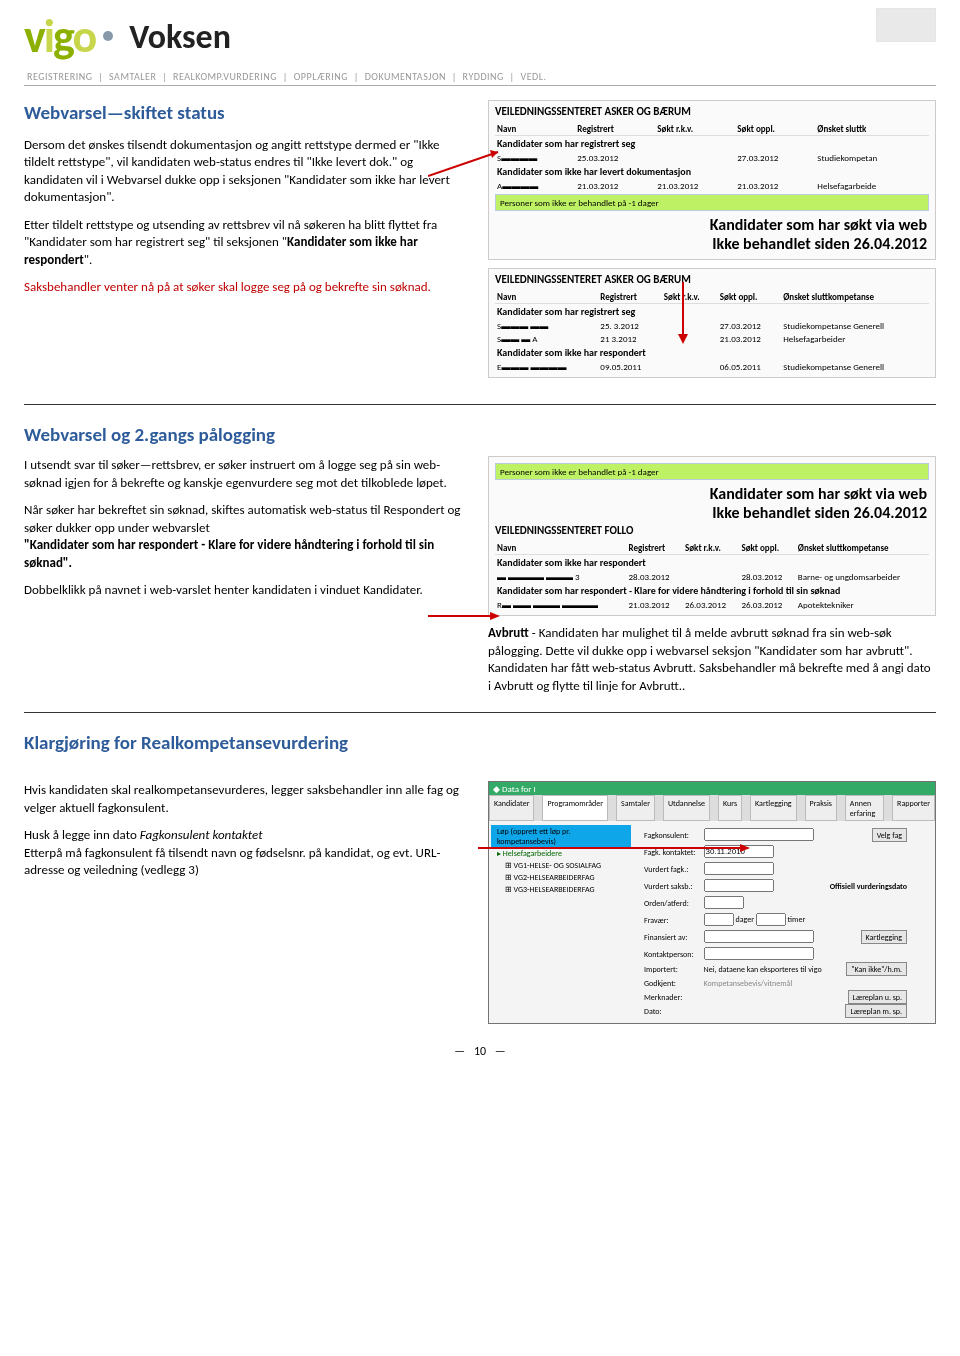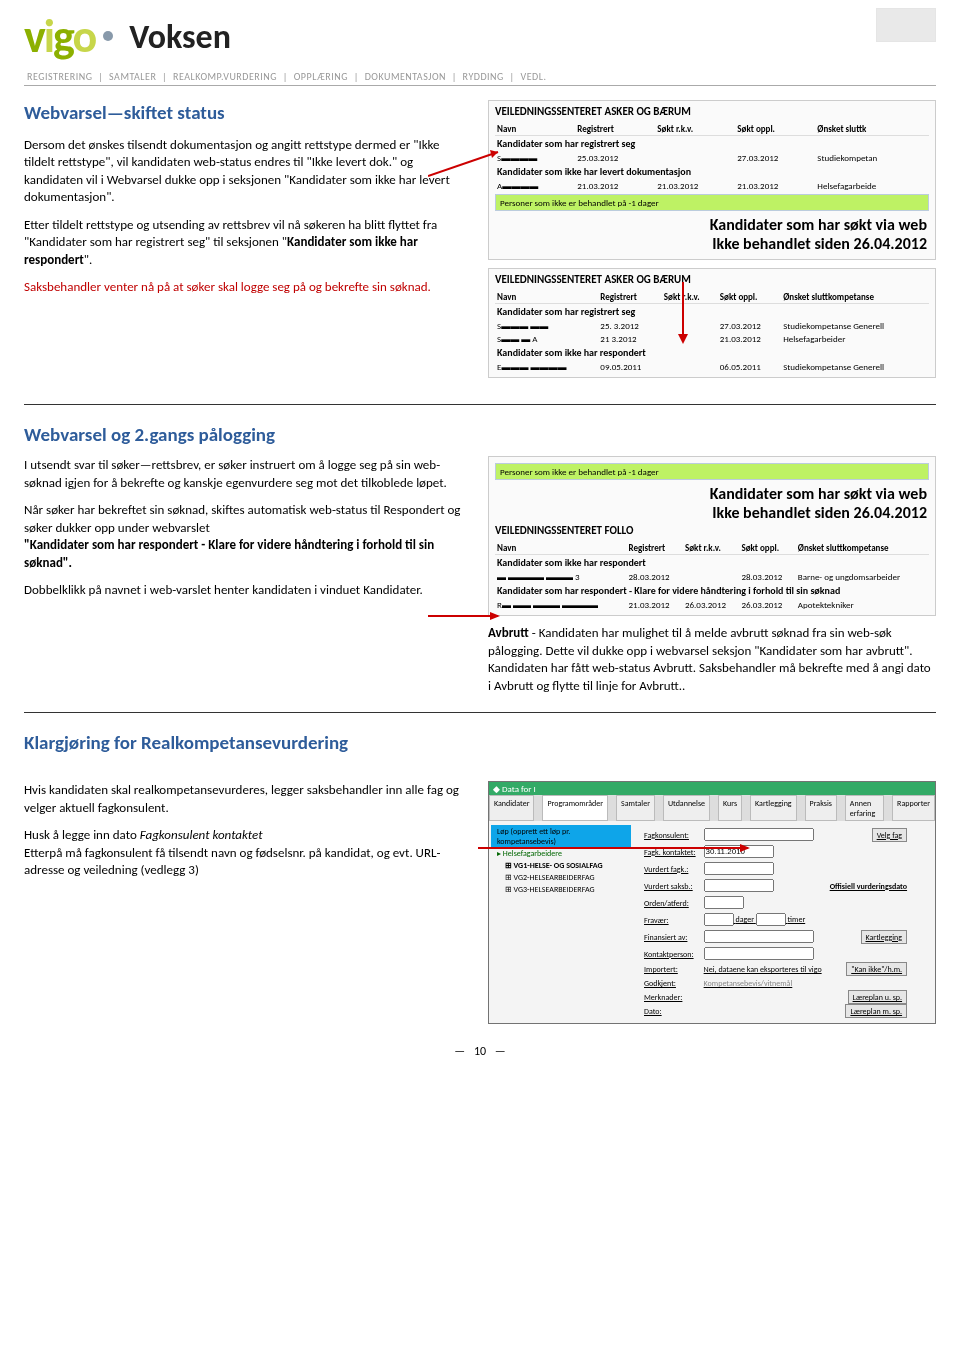--- a/index.html
+++ b/index.html
@@ -34,21 +34,21 @@
   .divider { border: none; border-top: 1px solid #333; margin: 18px 0; }
 
   .avbrutt-block { font-size: 13px; line-height: 1.35; margin-top: 6px; }
 
   .form-box { border: 1px solid #737373; background: #f4f4f4; font-size: 9px; padding: 0; }
   .form-tabs { display: flex; gap: 8px; background: #ddd; font-size: 8px; }
   .form-tabs span { padding: 2px 4px; background: #eee; border: 1px solid #bbb; }
   .form-body { display: flex; gap: 8px; padding: 4px 2px; }
   .tree { width: 140px; font-size: 8px; }
   .tree div { padding: 1px 0 1px 6px; }
-  .form-fields { flex: 1; font-size: 8px; text-decoration: underline; }
+  .form-fields { flex: 1; font-size: 8px; }
   .form-fields table td { padding: 1px 3px; }
   .form-fields input { font-size: 8px; width: 70px; }
   .btn-mini { font-size:8px; padding:1px 4px; border:1px solid #888; background:#e6e6e6; }
 
   .page-num { text-align: center; font-size: 12px; margin-top: 20px; }
   .page-num span { padding: 0 6px; }
 
   .red-arrow-svg { position:absolute; pointer-events:none; }
 </style>
 </head>
@@ -264,21 +264,21 @@
         <span>Kurs</span>
         <span>Kartlegging</span>
         <span>Praksis</span>
         <span>Annen erfaring</span>
         <span>Rapporter</span>
       </div>
       <div class="form-body">
         <div class="tree">
           <div style="background:#0ea5e9;">Løp (opprett ett løp pr. kompetansebevis)</div>
           <div style="color:#060;">▸ <span>Helsefagarbeidere</span></div>
-          <div style="padding-left:14px;font-weight:bold;">⊞ <span>VG1-HELSE- OG SOSIALFAG</span></div>
+          <div style="padding-left:14px;">⊞ <span>VG1-HELSE- OG SOSIALFAG</span></div>
           <div style="padding-left:14px;">⊞ <span>VG2-HELSEARBEIDERFAG</span></div>
           <div style="padding-left:14px;">⊞ <span>VG3-HELSEARBEIDERFAG</span></div>
         </div>
         <div class="form-fields">
           <table>
             <tbody>
                 <tr>
                   <td>Fagkonsulent:</td>
                   <td><input style="width: 110px;"></td>
                   <td rowspan="1" style="text-align:right;"><span class="btn-mini">Velg fag</span></td>

